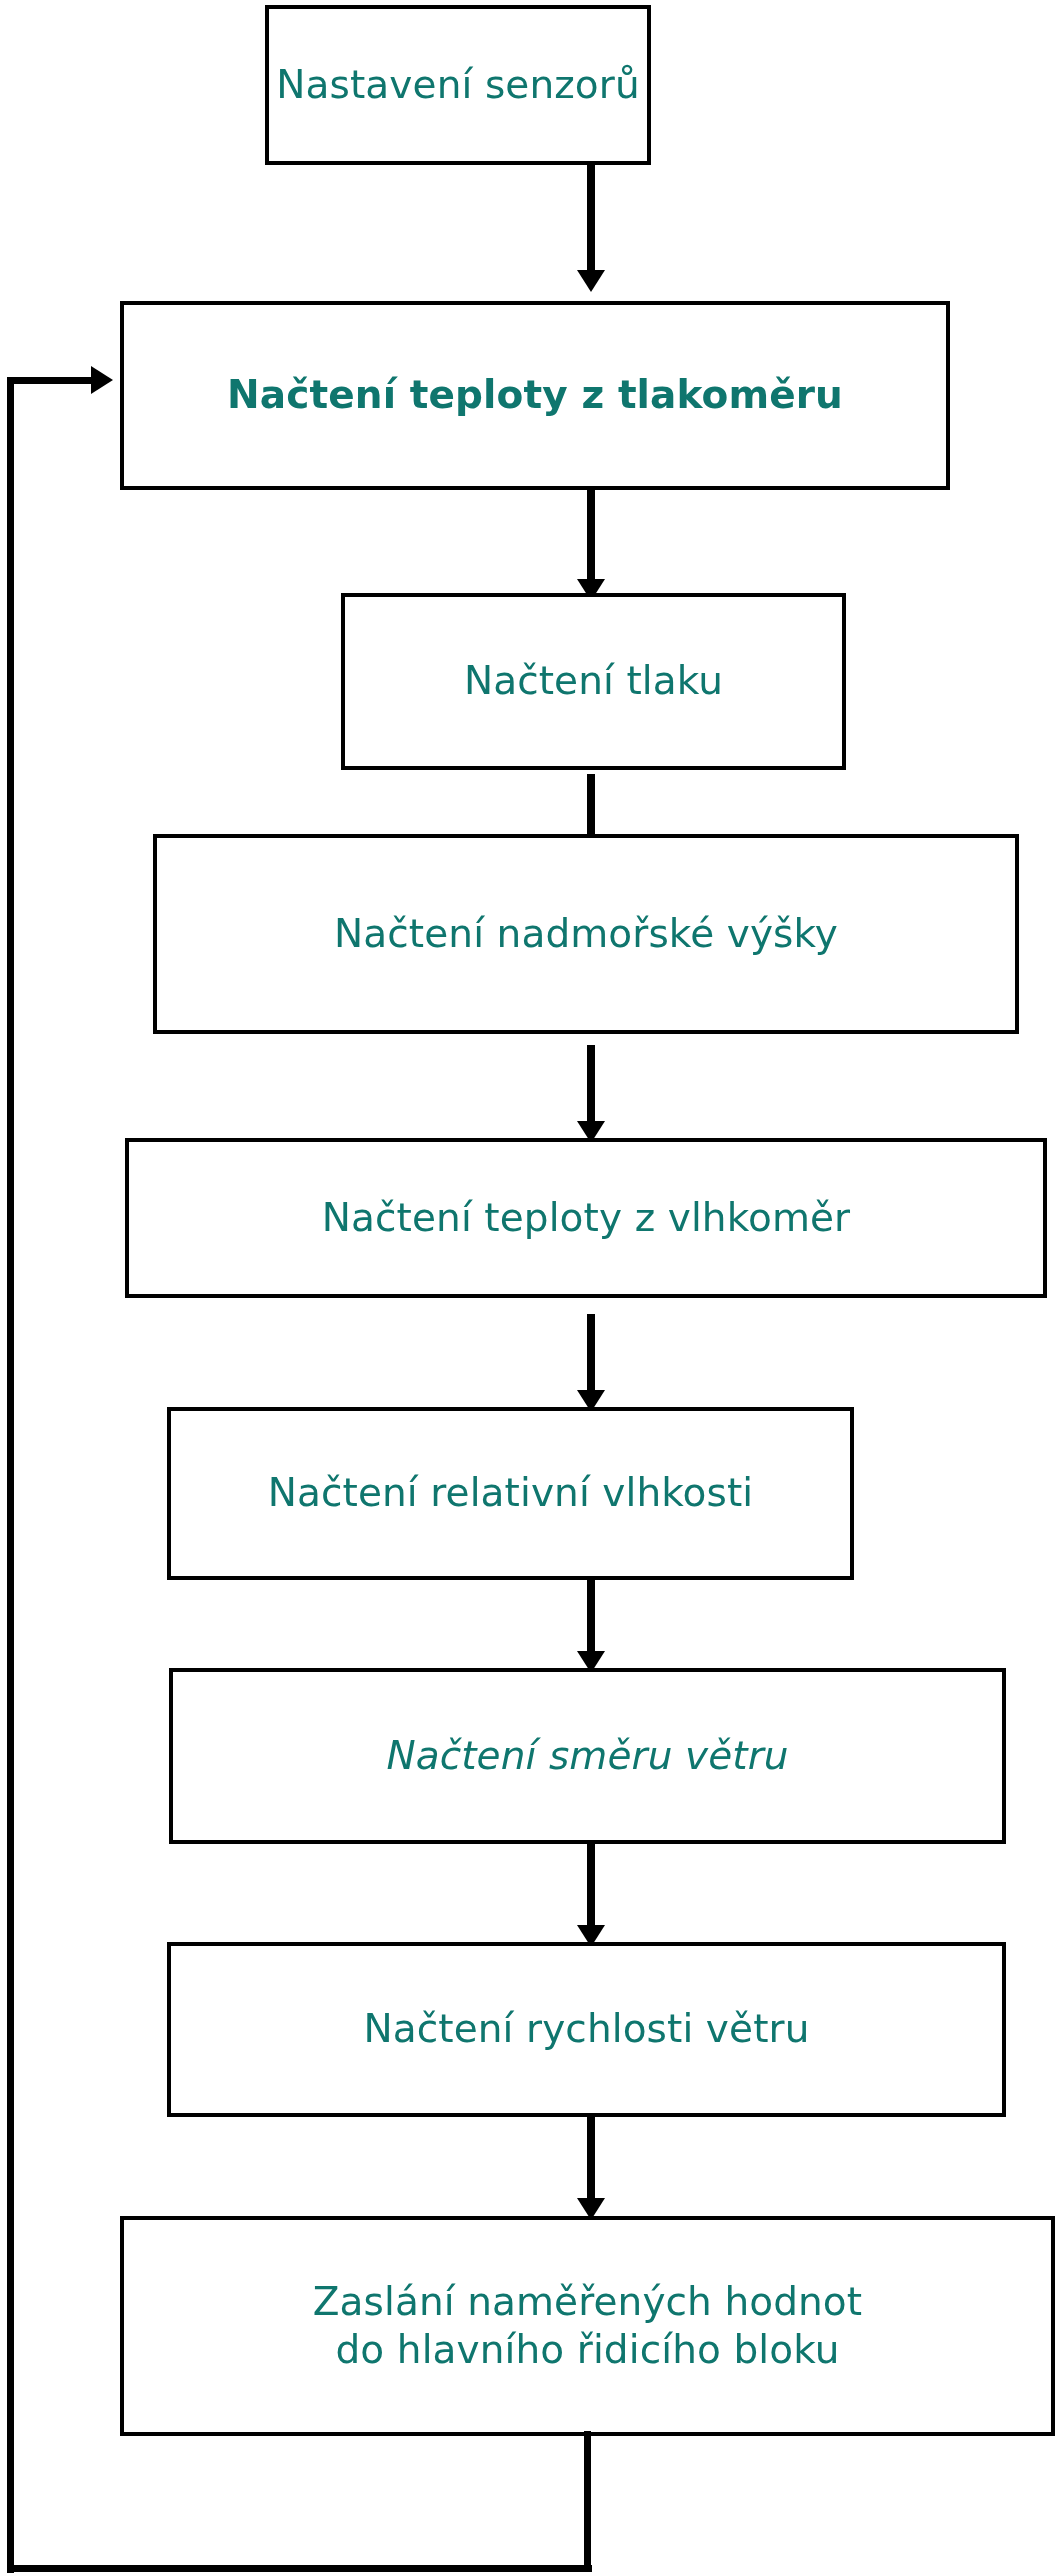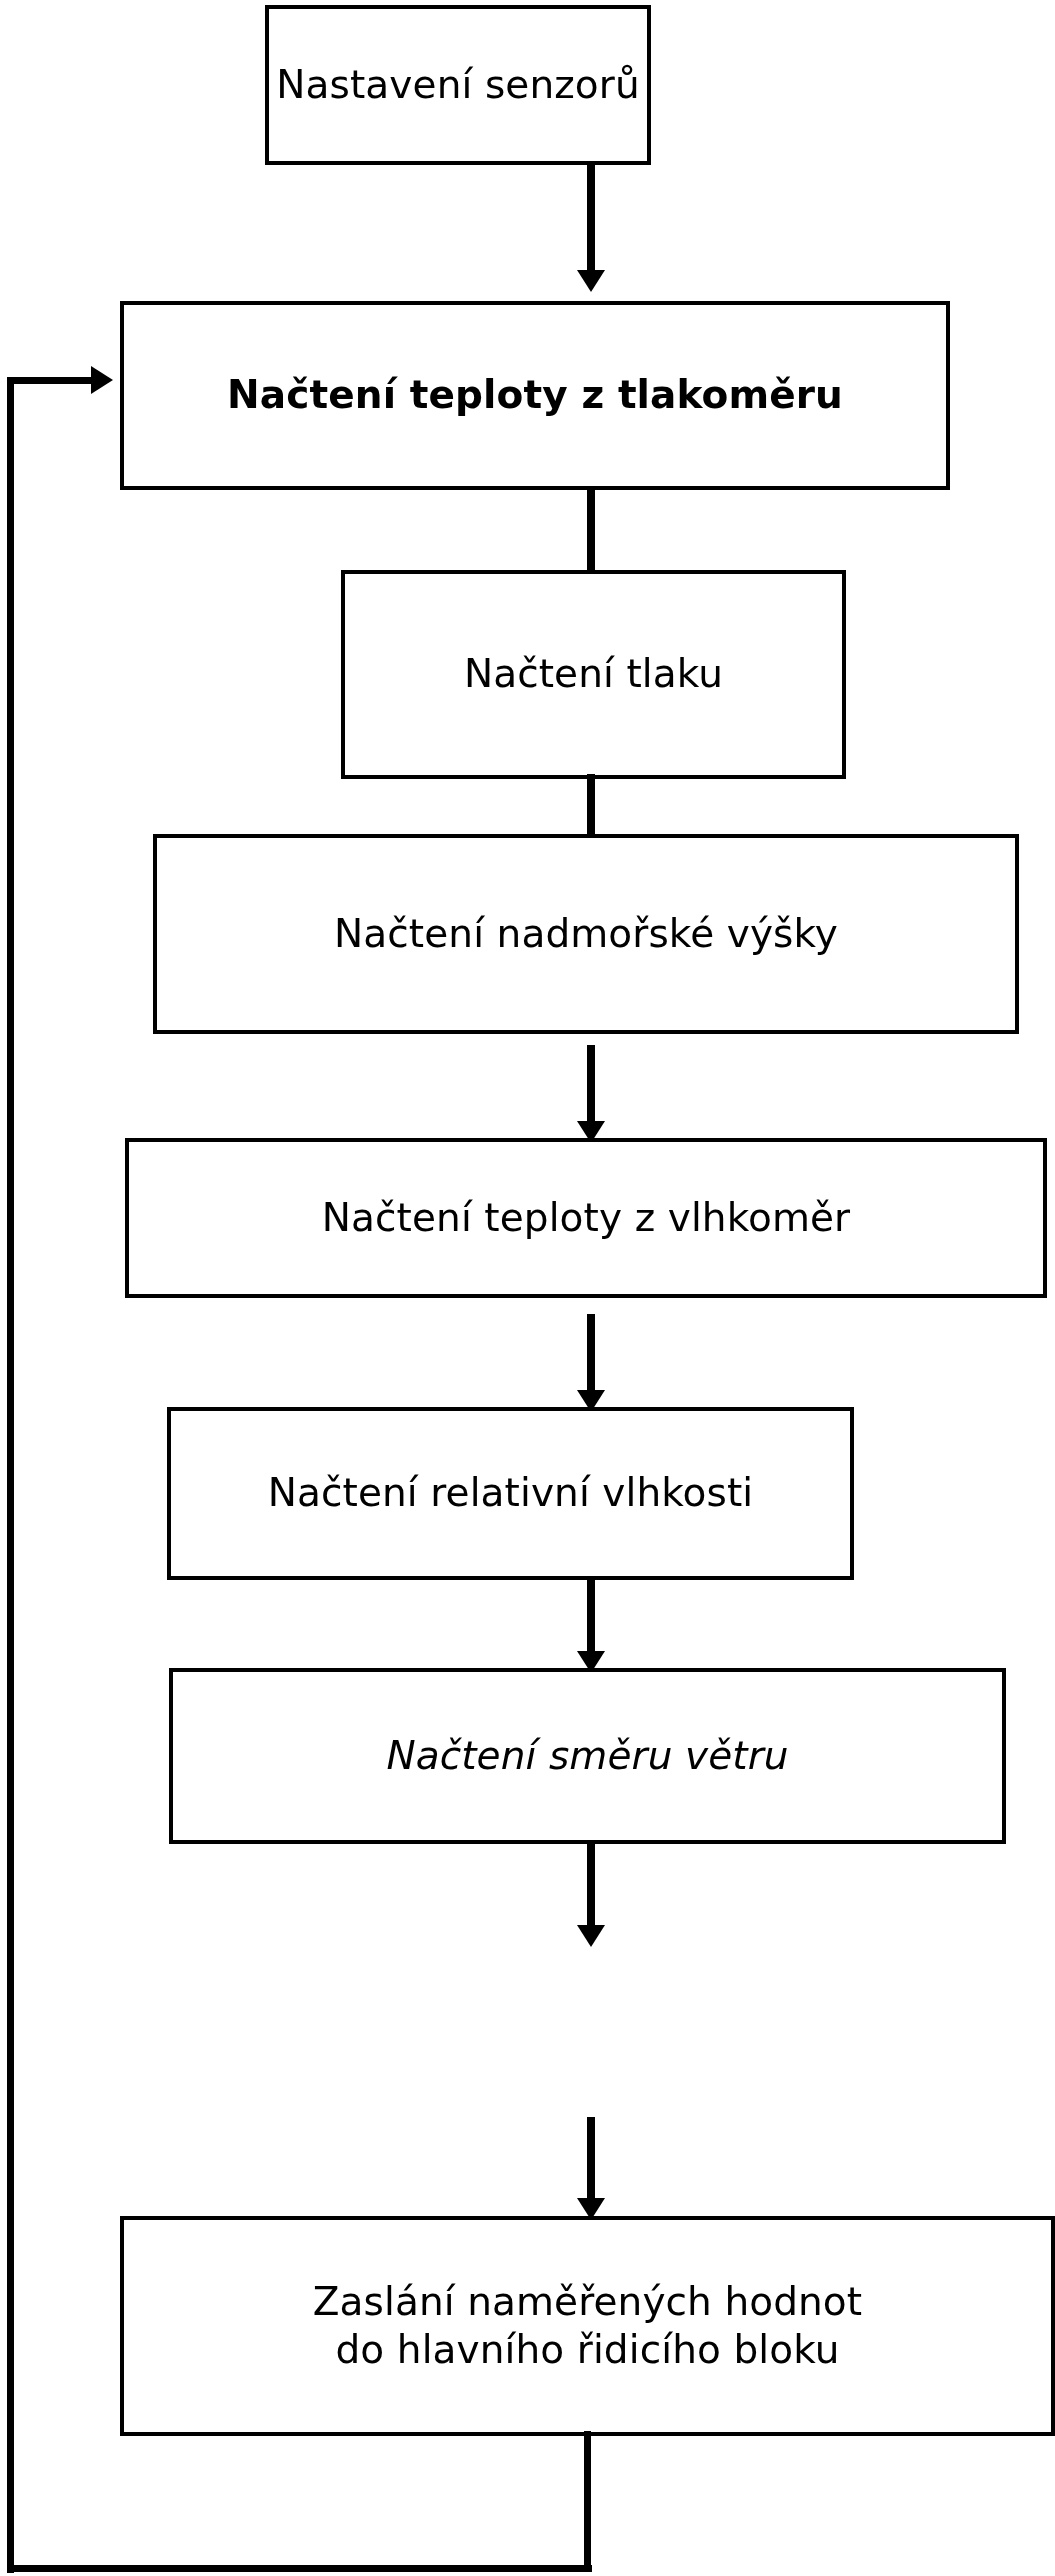--- a/index.html
+++ b/index.html
@@ -19,21 +19,21 @@
   }
   .node {
     position: absolute;
     box-sizing: border-box;
     background: #ffffff;
     border: 4.7px solid #000000;
     display: flex;
     align-items: center;
     justify-content: center;
     text-align: center;
-    color: #000000;
+    color: #0f766e;
     font-size: 39px;
     line-height: 1.15;
     letter-spacing: 0.1px;
     padding: 2.7px 6.7px;
   }
   .node.two-line {
     line-height: 1.22;
   }
   .node .label {
     display: block;
@@ -90,21 +90,21 @@
 
   <div class="node" style="left:120px; top:301px; width:830px; height:189px;font-weight:bold;">
     <span class="label">Načtení teploty z tlakoměru</span>
   </div>
 
   <div class="arrow" style="left:584px; top:490px; width:14.7px; height:112px;">
     <div class="stem" style="height:91px; left:3.3px;"></div>
     <div class="head" style="top:89px;"></div>
   </div>
 
-  <div class="node" style="left:341px; top:570px; width:505px; height:209px;">
+  <div class="node" style="left:341px; top:593px; width:505px; height:177px;">
     <span class="label">Načtení tlaku</span>
   </div>
 
   <div class="arrow" style="left:584px; top:774px; width:14.7px; height:101px;">
     <div class="stem" style="height:80px; left:3.3px;"></div>
     <div class="head" style="top:79px;"></div>
   </div>
 
   <div class="node" style="left:153px; top:834px; width:866px; height:200px;">
     <span class="label">Načtení nadmořské výšky</span>
@@ -135,20 +135,23 @@
 
   <div class="node" style="left:169px; top:1668px; width:837px; height:176px;font-style:italic;">
     <span class="label">Načtení směru větru</span>
   </div>
 
   <div class="arrow" style="left:584px; top:1844px; width:14.7px; height:104px;">
     <div class="stem" style="height:83px; left:3.3px;"></div>
     <div class="head" style="top:81px;"></div>
   </div>
 
+  <div class="node" style="left:167px; top:1942px; width:839px; height:175px;">
+    <span class="label">Načtení rychlosti větru</span>
+  </div>
 
   <div class="arrow" style="left:584px; top:2117px; width:14.7px; height:104px;">
     <div class="stem" style="height:83px; left:3.3px;"></div>
     <div class="head" style="top:81px;"></div>
   </div>
 
   <div class="node two-line" style="left:120px; top:2216px; width:935px; height:220px;">
     <span class="label">Zaslání naměřených hodnot
 do hlavního řidicího bloku</span>
   </div>

